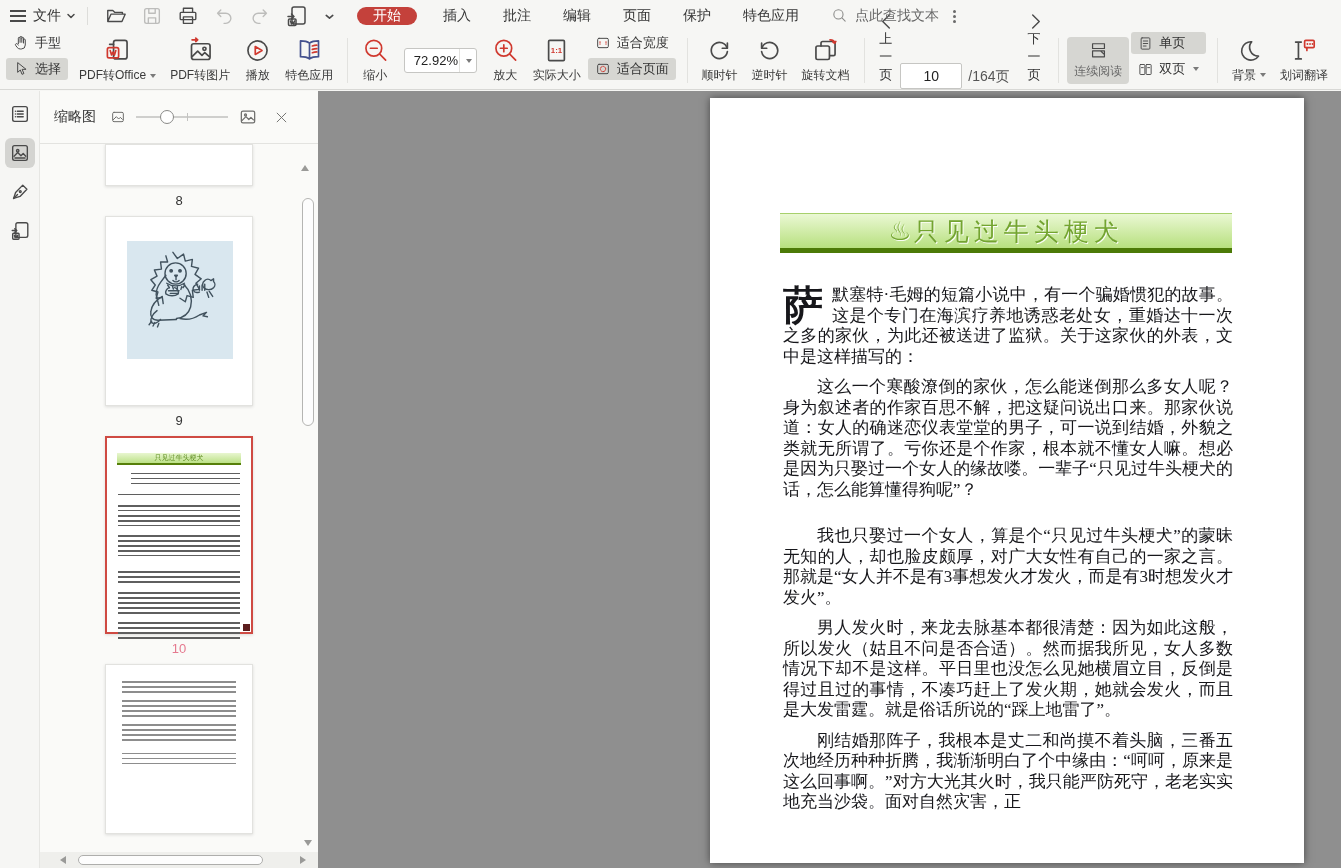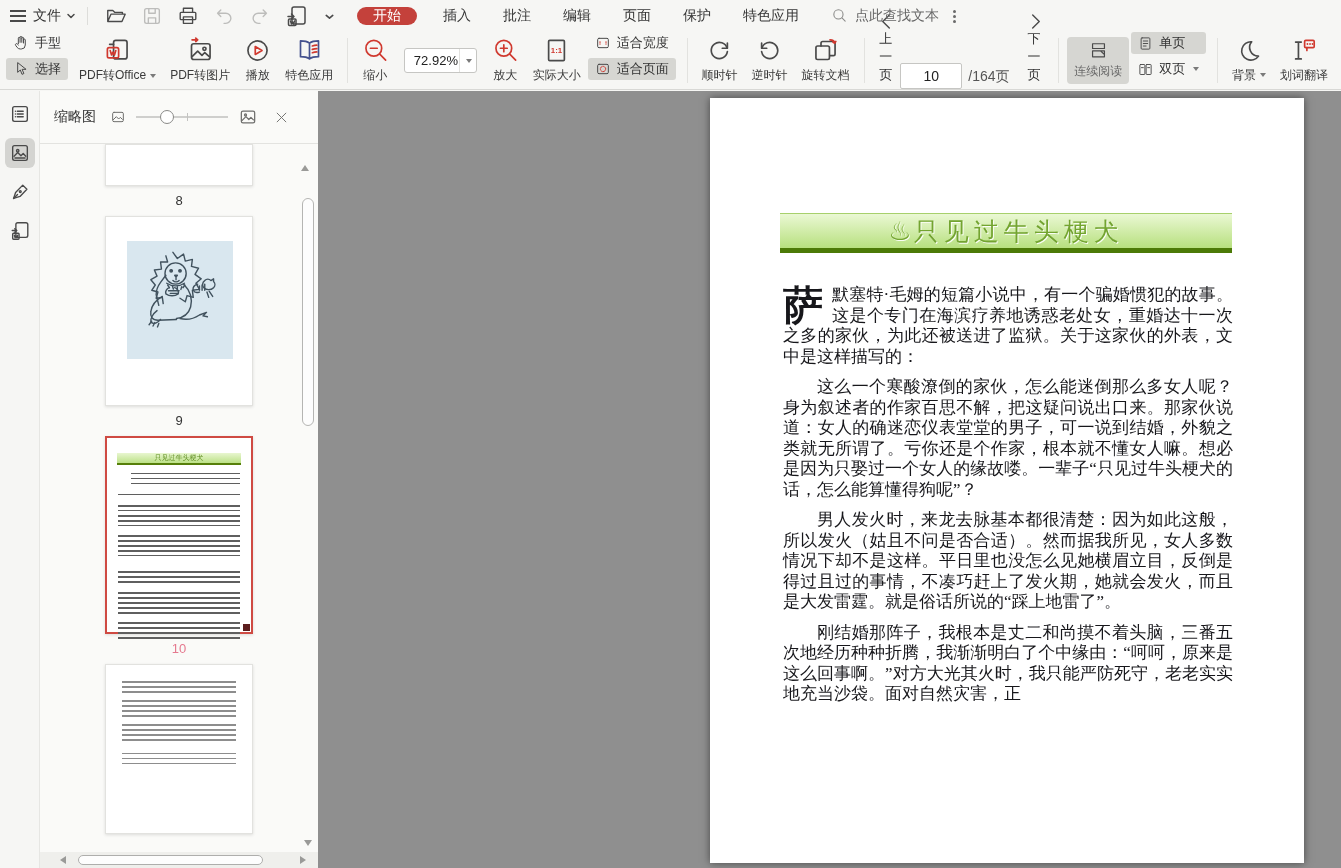--- a/index.html
+++ b/index.html
@@ -490,18 +490,19 @@
 
   <div class="viewer">
     <div class="docpage">
       <div class="banner">
         <span class="hs">♨</span>
         <span>只见过牛头梗犬</span>
       </div>
       <div class="bodytext">
         <p class="pfirst"><span class="dropcap">萨</span><span>默塞特·毛姆的短篇小说中，有一个骗婚惯犯的故事。这是个专门在海滨疗养地诱惑老处女，重婚达十一次之多的家伙，为此还被送进了监狱。关于这家伙的外表，文中是这样描写的：</span></p>
         <p>这么一个寒酸潦倒的家伙，怎么能迷倒那么多女人呢？身为叙述者的作家百思不解，把这疑问说出口来。那家伙说道：女人的确迷恋仪表堂堂的男子，可一说到结婚，外貌之类就无所谓了。亏你还是个作家，根本就不懂女人嘛。想必是因为只娶过一个女人的缘故喽。一辈子“只见过牛头梗犬的话，怎么能算懂得狗呢”？</p>
+        <p class="gapbig">我也只娶过一个女人，算是个“只见过牛头梗犬”的蒙昧无知的人，却也脸皮颇厚，对广大女性有自己的一家之言。那就是“女人并不是有3事想发火才发火，而是有3时想发火才发火”。</p>
         <p>男人发火时，来龙去脉基本都很清楚：因为如此这般，所以发火（姑且不问是否合适）。然而据我所见，女人多数情况下却不是这样。平日里也没怎么见她横眉立目，反倒是得过且过的事情，不凑巧赶上了发火期，她就会发火，而且是大发雷霆。就是俗话所说的“踩上地雷了”。</p>
         <p>刚结婚那阵子，我根本是丈二和尚摸不着头脑，三番五次地经历种种折腾，我渐渐明白了个中缘由：“呵呵，原来是这么回事啊。”对方大光其火时，我只能严防死守，老老实实地充当沙袋。面对自然灾害，正</p>
       </div>
     </div>
   </div>
 </div>
 
 </body></html>

